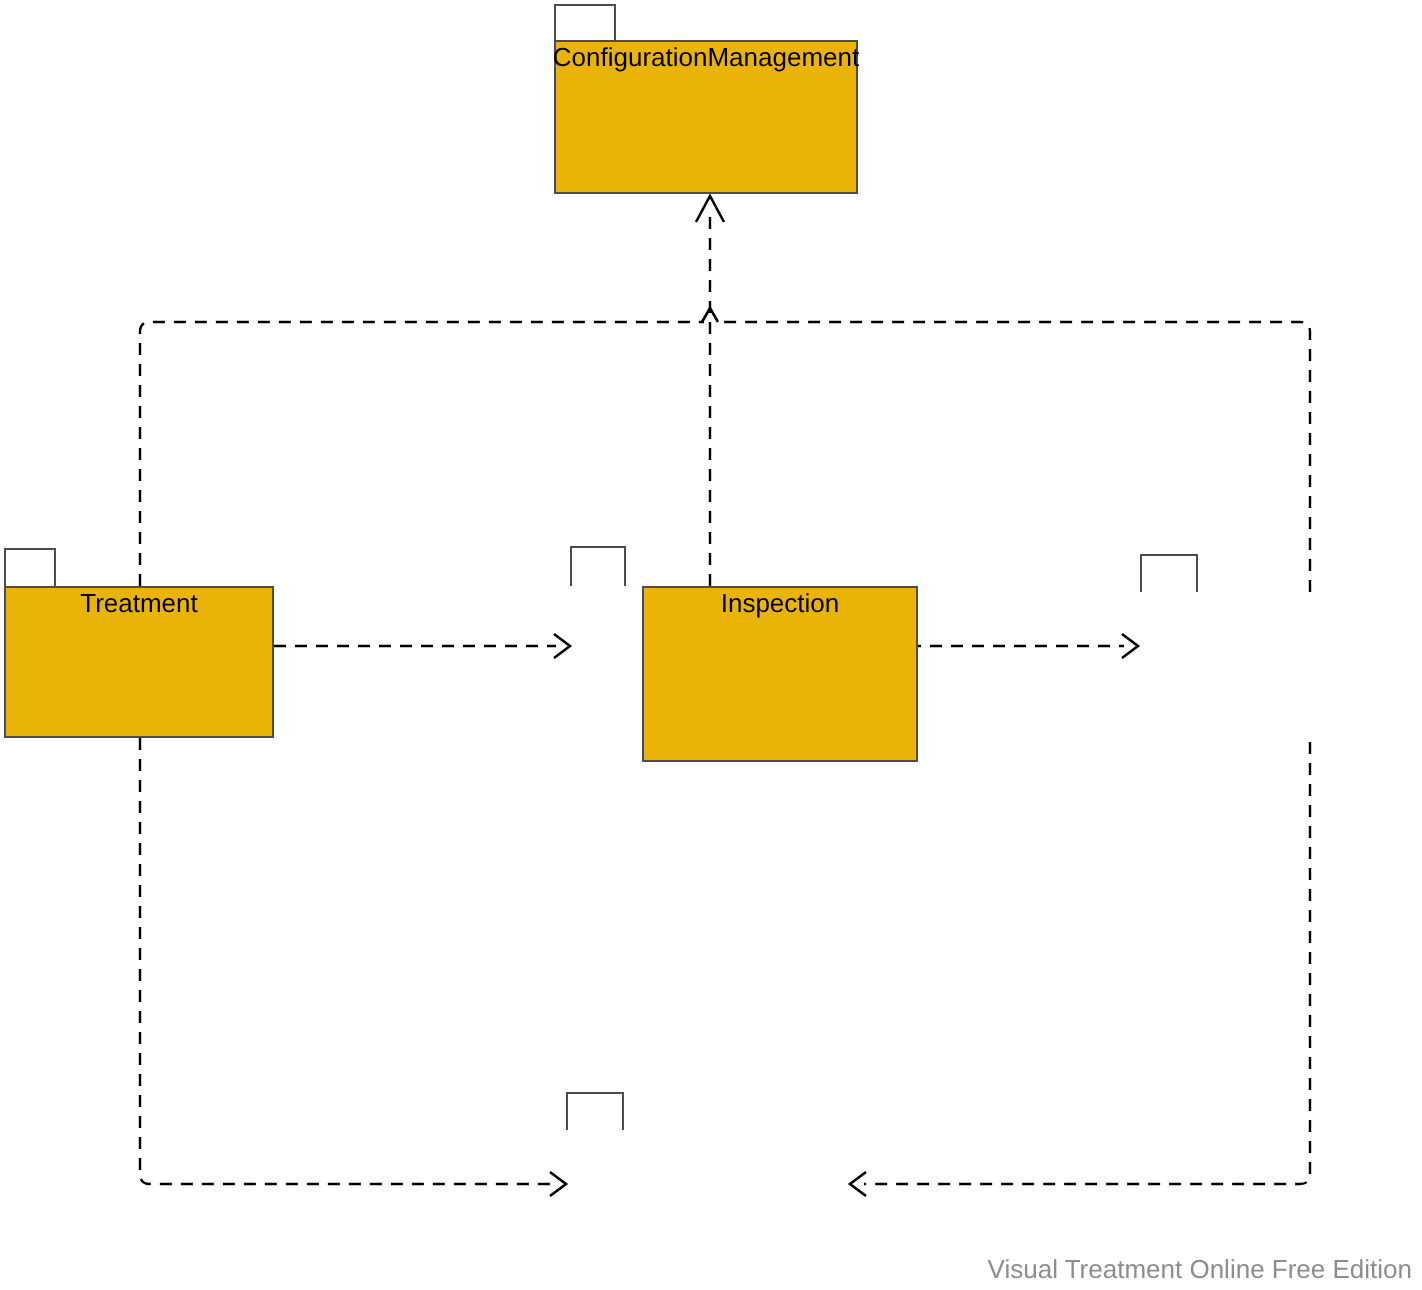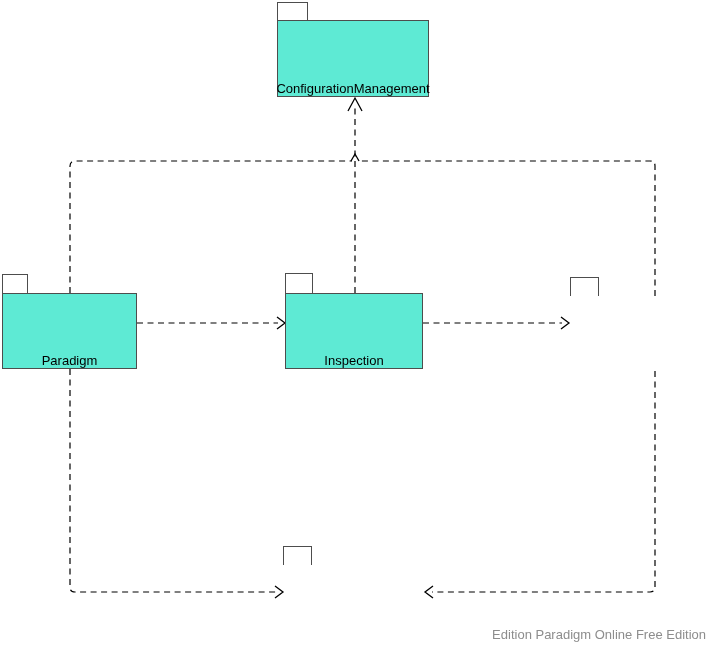--- a/index.html
+++ b/index.html
@@ -35,25 +35,25 @@
     left: 0; top: 0;
     background: #ffffff;
     border: 1.5px solid #4d4d4d;
     border-bottom: none;
     box-sizing: border-box;
   }
   .package-body {
     position: absolute;
     left: 0;
     width: 100%;
-    background: #5eead4;
+    background: #eab308;
     border: 1.5px solid #4d4d4d;
     box-sizing: border-box;
     display: flex;
-    align-items: flex-end;
+    align-items: flex-start;
     justify-content: center;
     font-size: 13px;
     color: #000000;
     white-space: nowrap;
   }
   .watermark {
     position: absolute;
     right: 5px;
     bottom: 3px;
     font-size: 13px;
@@ -106,32 +106,32 @@
   <div id="packages">
       <div class="package" style="left: 277px; top: 2px; width: 152px; height: 95px;">
         <div class="package-tab" style="width: 31px; height: 18px;"></div>
         <div class="package-body" style="top: 18px; height: 77px;">
           <span>ConfigurationManagement</span>
         </div>
       </div>
       <div class="package" style="left: 2px; top: 274px; width: 135px; height: 95px;">
         <div class="package-tab" style="width: 26px; height: 19px;"></div>
         <div class="package-body" style="top: 19px; height: 76px;">
-          <span>Paradigm</span>
+          <span>Treatment</span>
         </div>
       </div>
       <div class="package" style="left: 285px; top: 273px; width: 138px; height: 96px;">
         <div class="package-tab" style="width: 28px; height: 20px;"></div>
-        <div class="package-body" style="top: 20px; height: 76px;">
+        <div class="package-body" style="top: 20px; height: 88px; margin-left: 36px;">
           <span>Inspection</span>
         </div>
       </div>
       <div class="package" style="left: 570px; top: 277px; width: 137px; height: 94px;">
         <div class="package-tab" style="width: 29px; height: 19px;"></div>
       </div>
       <div class="package" style="left: 283px; top: 546px; width: 141px; height: 96px;">
         <div class="package-tab" style="width: 29px; height: 19px;"></div>
       </div>
     </div>
 
-  <div class="watermark">Edition Paradigm Online Free Edition</div>
+  <div class="watermark">Visual Treatment Online Free Edition</div>
 
 </div>
 
 </body></html>

